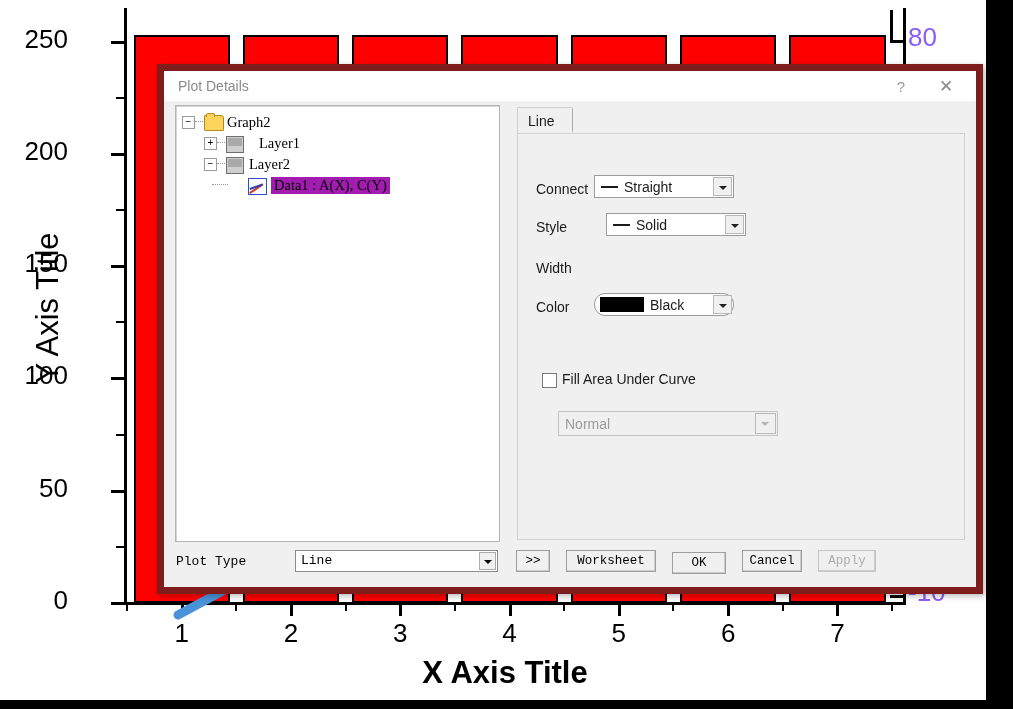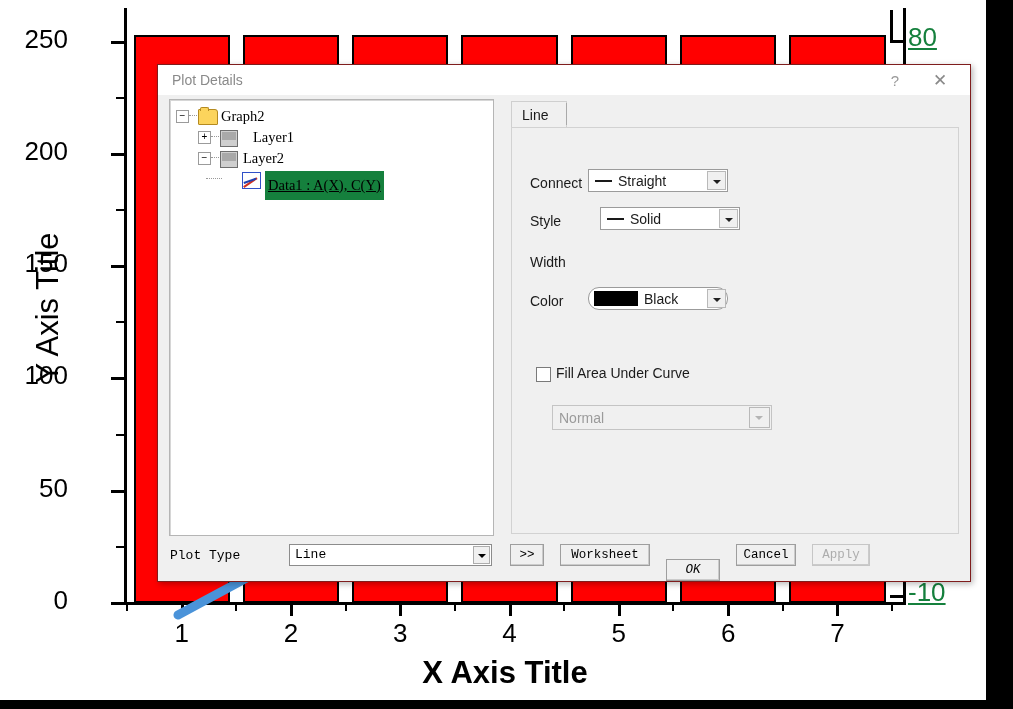--- a/index.html
+++ b/index.html
@@ -22,34 +22,34 @@
   .ytick-major{left:111px;width:14px;height:3px;}
   .ytick-minor{left:116px;width:9px;height:2px;}
   .xtick-major{top:602px;width:3px;height:14px;}
   .xtick-minor{top:602px;width:2px;height:9px;}
   .rtick-major{left:890px;width:16px;height:3px;}
 
   .ylabel{position:absolute;right:918px;text-align:right;font-size:26px;color:#000;
           font-family:"Liberation Sans",sans-serif;font-weight:500;line-height:1;}
   .xlabel{position:absolute;top:620px;text-align:center;font-size:26px;color:#000;
           font-family:"Liberation Sans",sans-serif;font-weight:500;width:60px;line-height:1;}
-  .rlabel{position:absolute;left:908px;font-size:26px;color:#15803d;
-          font-family:"Liberation Sans",sans-serif;font-weight:500;line-height:1;text-decoration:underline;}
+  .rlabel{position:absolute;left:908px;font-size:26px;color:#8b5cf6;
+          font-family:"Liberation Sans",sans-serif;font-weight:500;line-height:1;}
 
   #y-axis-title{position:absolute;left:-62px;top:290px;width:220px;
      transform:rotate(-90deg);text-align:center;font-size:31px;color:#000;
      font-family:"Liberation Sans",sans-serif;font-weight:500;}
   #x-axis-title{position:absolute;left:330px;top:655px;width:350px;text-align:center;
      font-size:31px;color:#000;font-family:"Liberation Sans",sans-serif;font-weight:700;}
 
   .bar{position:absolute;background:#FF0000;border:2px solid #000;box-sizing:border-box;}
 
   
   #dialog{position:absolute;left:157px;top:64px;width:812px;height:516px;
-     background:#F0F0F0;border:1px solid #7f1d1d;
+     background:#F0F0F0;border:7px solid #7f1d1d;
      box-shadow:2px 2px 6px rgba(0,0,0,.28);}
   #titlebar{position:relative;height:30px;background:#FFFFFF;}
   #dialog-title{position:absolute;left:14px;top:7px;font-size:14px;color:#8A8A8A;
      font-family:"Liberation Sans",sans-serif;}
   #help-btn{position:absolute;right:62px;top:5px;width:26px;height:22px;line-height:22px;
      text-align:center;font-size:15px;color:#9A9A9A;cursor:default;}
   #close-btn{position:absolute;right:16px;top:5px;width:28px;height:22px;line-height:22px;
      text-align:center;font-size:17px;color:#8A8A8A;cursor:default;}
 
   #tree-panel{position:absolute;left:11px;top:34px;width:323px;height:435px;
@@ -68,21 +68,21 @@
      border:1px solid #6E6E6E;}
   .ico-layer:after{content:"";position:absolute;left:1px;top:1px;right:1px;height:8px;
      background:#A9A9A9;}
   .ico-plot{position:absolute;width:17px;height:15px;top:3px;background:#FFFFFF;
      border:1px solid #3050C8;overflow:hidden;}
   .ico-plot i{position:absolute;left:1px;bottom:1px;width:16px;height:1.5px;
      background:#D03020;transform:rotate(-34deg);transform-origin:left bottom;}
   .ico-plot b{position:absolute;left:1px;bottom:5px;width:13px;height:1.5px;
      background:#2040B0;transform:rotate(-20deg);transform-origin:left bottom;}
   .tree-label{position:absolute;top:2px;}
-  .tree-label.sel{background:#15803d;padding:6px 3px;text-decoration:underline;}
+  .tree-label.sel{background:#a21caf;padding:0 3px;}
 
   #right-panel{position:absolute;left:348px;top:34px;width:452px;height:435px;}
   #tabstrip{position:absolute;left:0;top:0;width:452px;height:29px;}
   #tab-line{position:absolute;left:5px;top:2px;width:54px;height:27px;background:#F0F0F0;
      border:1px solid #CFCFCF;border-bottom:none;}
   #tab-line span{position:absolute;left:10px;top:5px;font-size:14px;color:#1A1A1A;}
   #tab-sep{position:absolute;left:60px;top:4px;width:1px;height:22px;background:#A9A9A9;}
   #tab-body{position:absolute;left:5px;top:28px;width:446px;height:405px;
      border:1px solid #D2D2D2;border-top:1px solid #D2D2D2;background:#F0F0F0;}
 
@@ -284,21 +284,21 @@
 
   <div id="btnrow">
     <div class="dlg-label" style="left:12px;top:9px;">Plot Type</div>
     <div id="plottype-combo">
       <div class="val">Line</div>
       <div class="arw"></div>
     </div>
     <div id="footer-buttons">
         <div class="dlg-btn" style="left: 352px; top: 5px; width: 34px;">&gt;&gt;</div>
         <div class="dlg-btn" style="left: 402px; top: 5px; width: 90px;">Worksheet</div>
-        <div class="dlg-btn" style="left: 508px; top: 20px; width: 54px; font-style: italic;">OK</div>
+        <div class="dlg-btn" style="left: 508px; top: 7px; width: 54px;">OK</div>
         <div class="dlg-btn" style="left: 578px; top: 5px; width: 60px;">Cancel</div>
         <div class="dlg-btn dis" style="left: 654px; top: 5px; width: 58px;">Apply</div>
       </div>
   </div>
 
 </div>
 
 <div id="frame-right"></div>
 <div id="frame-bottom"></div>
 

